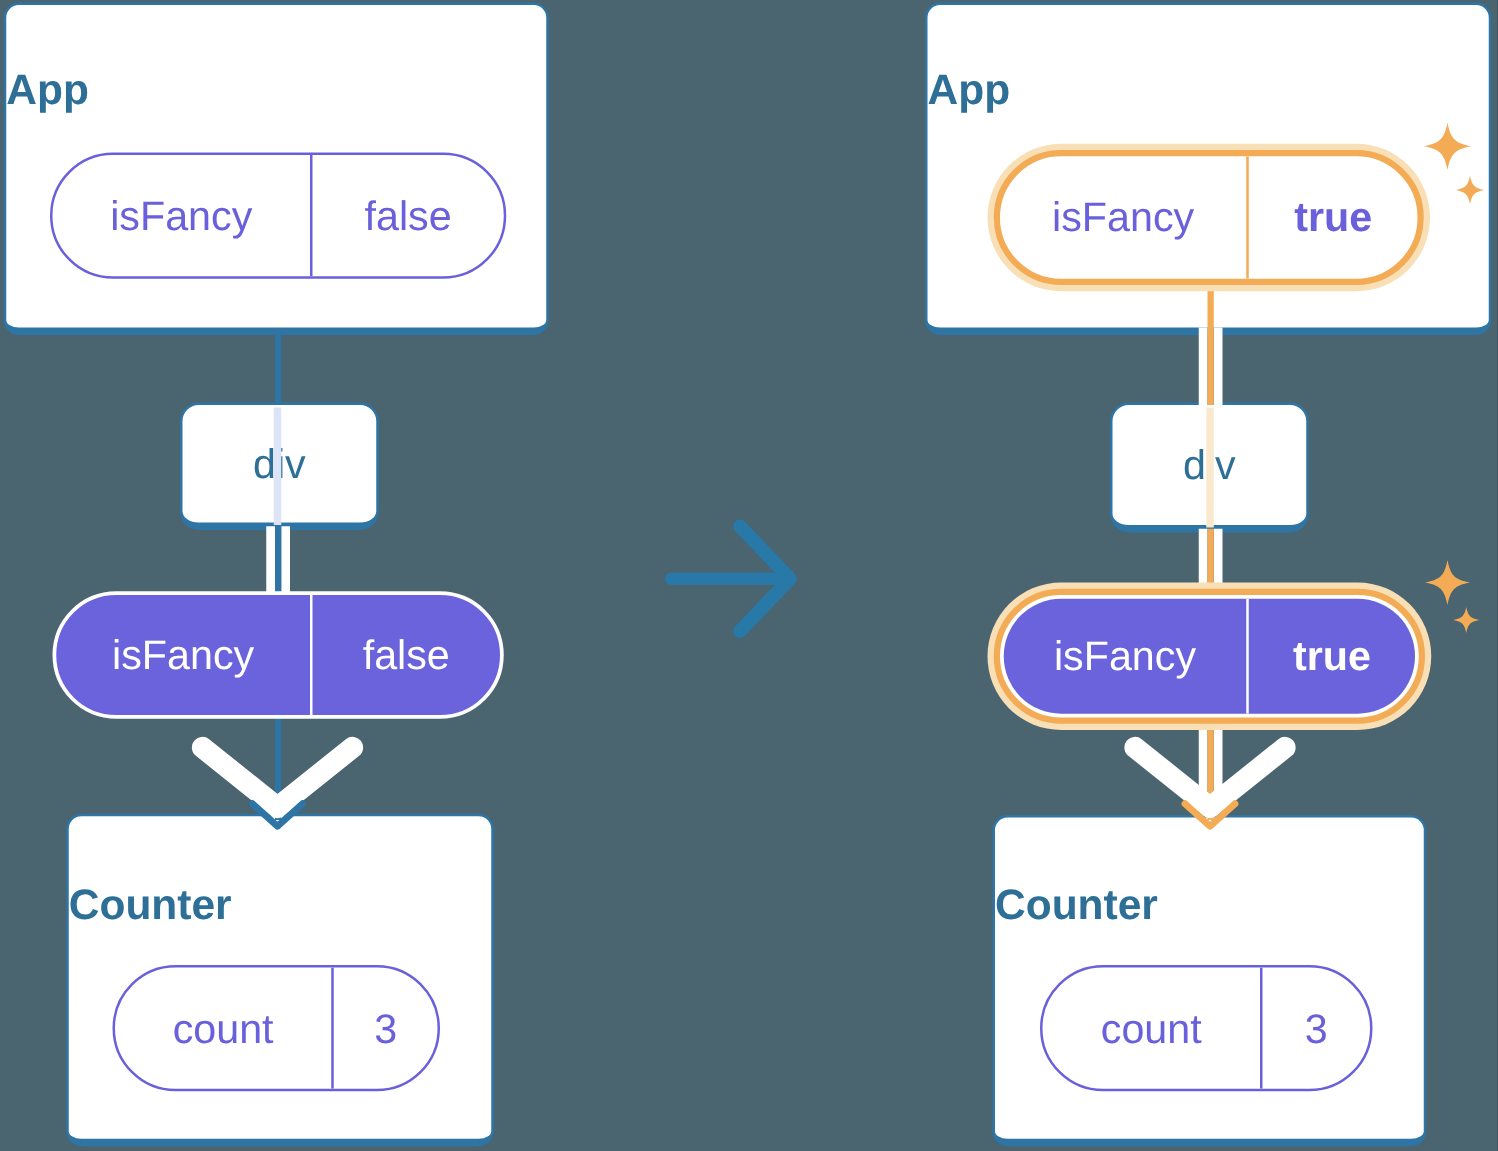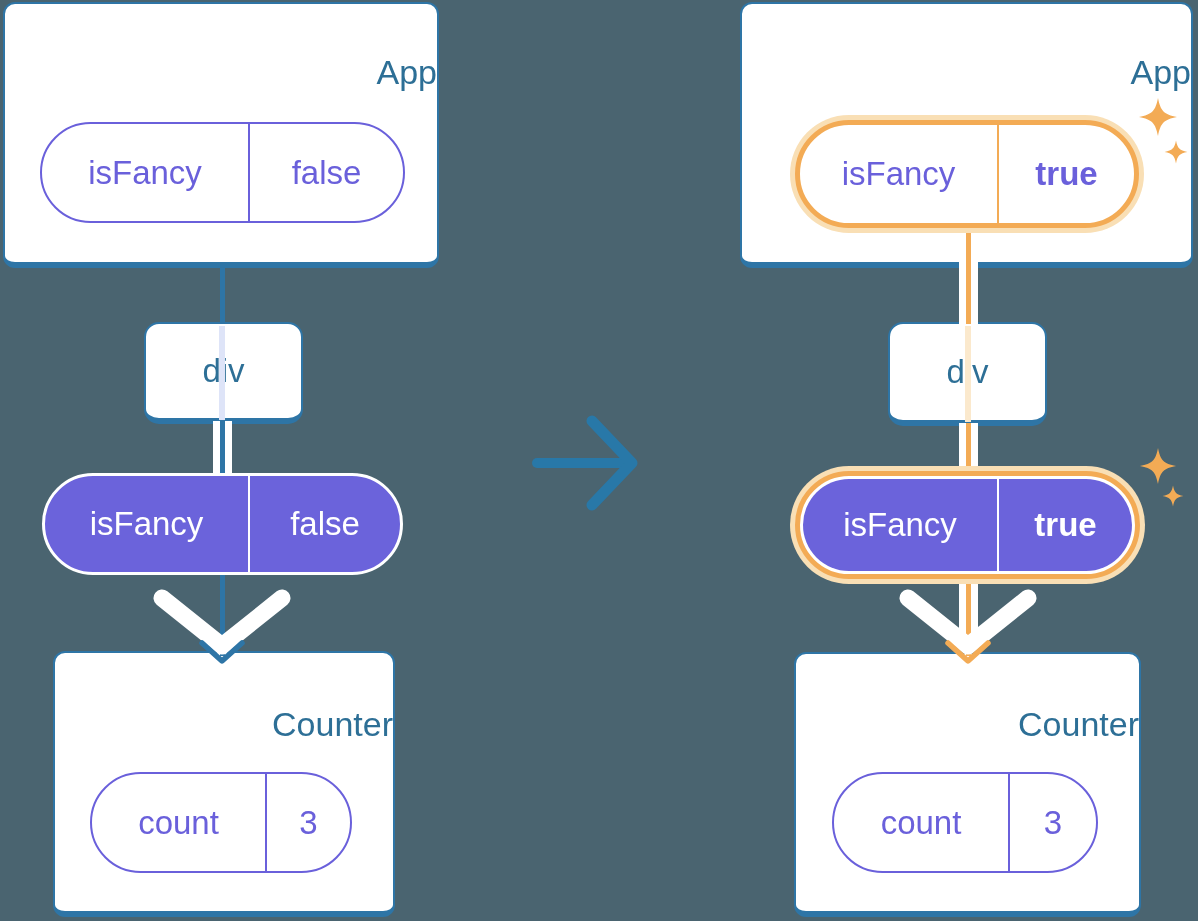--- a/index.html
+++ b/index.html
@@ -9,22 +9,22 @@
     font-family:"Liberation Sans","DejaVu Sans",sans-serif;
   }
   
   .comp-box{
     position:absolute;background:#fff;
     border:2.5px solid var(--line);
     border-bottom-width:6px;
     border-radius:12px;box-sizing:border-box;z-index:1;
   }
   .comp-title{
-    position:absolute;width:100%;text-align:right;
-    font-size:34px;font-weight:400;color:var(--title);line-height:40px;z-index:3;
+    position:absolute;width:100%;text-align:left;
+    font-size:34px;font-weight:700;color:var(--title);line-height:40px;z-index:3;
   }
   .div-label{
     position:absolute;inset:0;display:flex;align-items:center;justify-content:center;
     font-size:33px;font-weight:500;color:var(--title);z-index:3;
   }
   
   .pill{position:absolute;box-sizing:border-box;display:flex;overflow:hidden;z-index:3;}
   .pill .cell{display:flex;align-items:center;justify-content:center;height:100%;font-size:33px;}
   .pill-outline{background:#fff;border:2.5px solid var(--purple);border-radius:60px;}
   .pill-outline .cell{color:var(--purple);}

